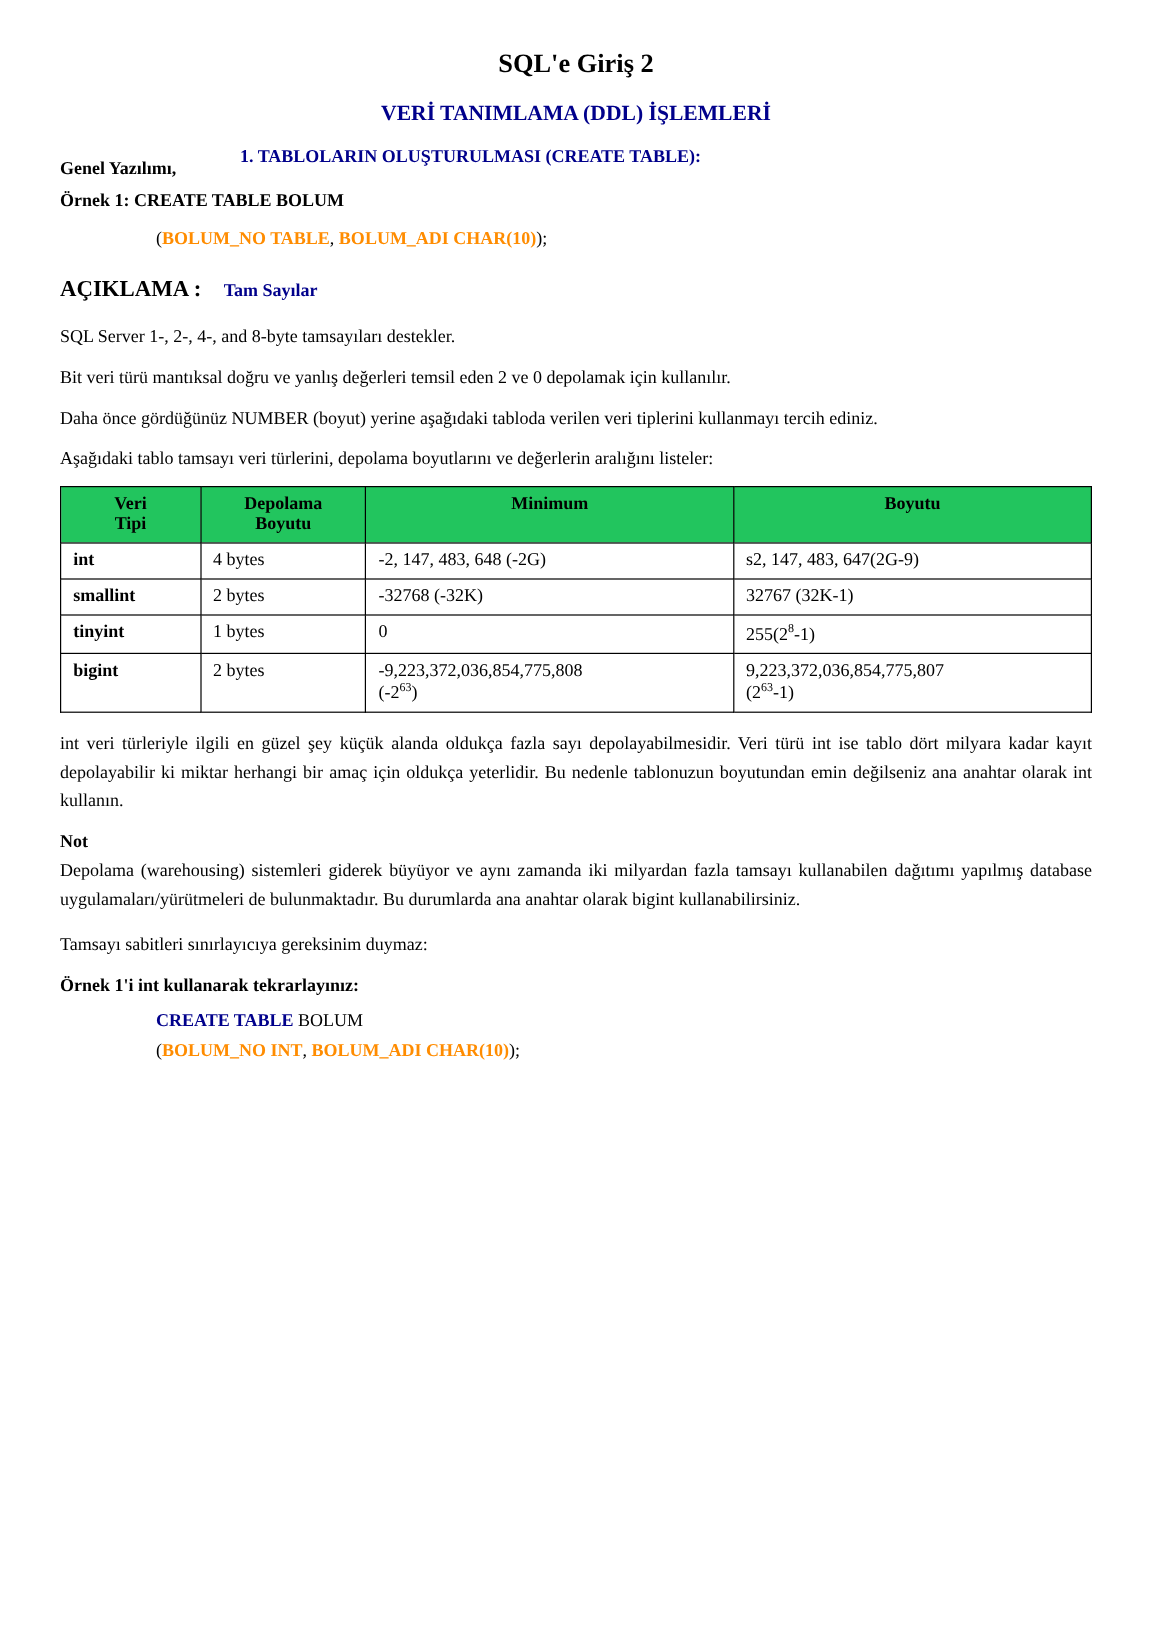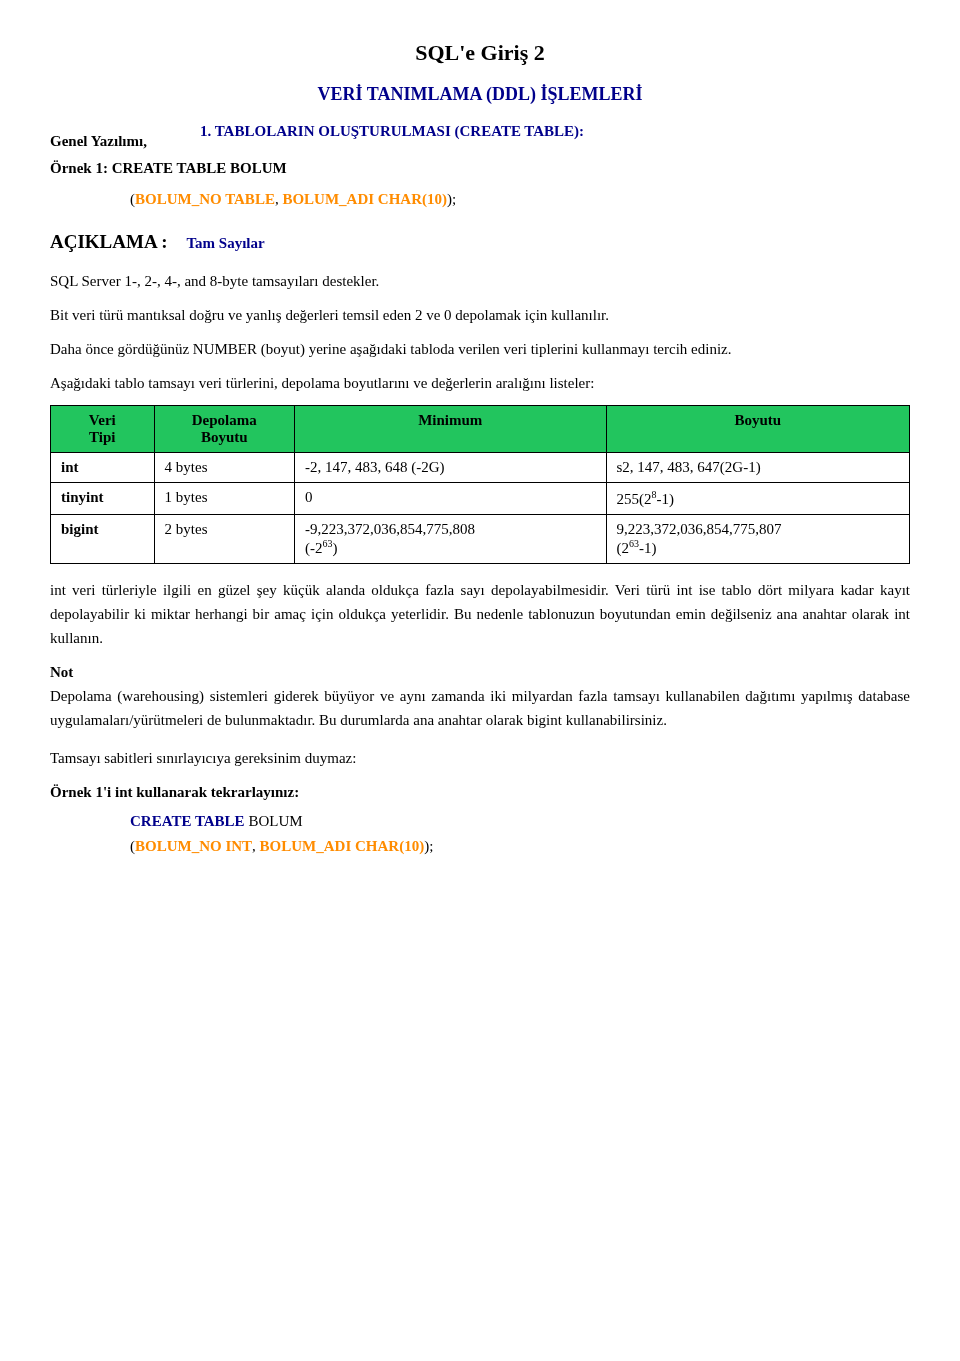--- a/index.html
+++ b/index.html
@@ -163,21 +163,27 @@
       <th>Depolama<br>Boyutu</th>
       <th>Minimum</th>
       <th>Boyutu</th>
     </tr>
   </thead>
   <tbody>
     <tr>
       <td class="bold-cell">int</td>
       <td>4 bytes</td>
       <td>-2, 147, 483, 648 (-2G)</td>
-      <td>s2, 147, 483, 647(2G-1)</td>
+      <td>s2, 147, 483, 647(2G-9)</td>
+    </tr>
+    <tr>
+      <td class="bold-cell">smallint</td>
+      <td>2 bytes</td>
+      <td>-32768 (-32K)</td>
+      <td>32767 (32K-1)</td>
     </tr>
     <tr>
       <td class="bold-cell">tinyint</td>
       <td>1 bytes</td>
       <td>0</td>
       <td>255(2<sup>8</sup>-1)</td>
     </tr>
     <tr>
       <td class="bold-cell">bigint</td>
       <td>2 bytes</td>

